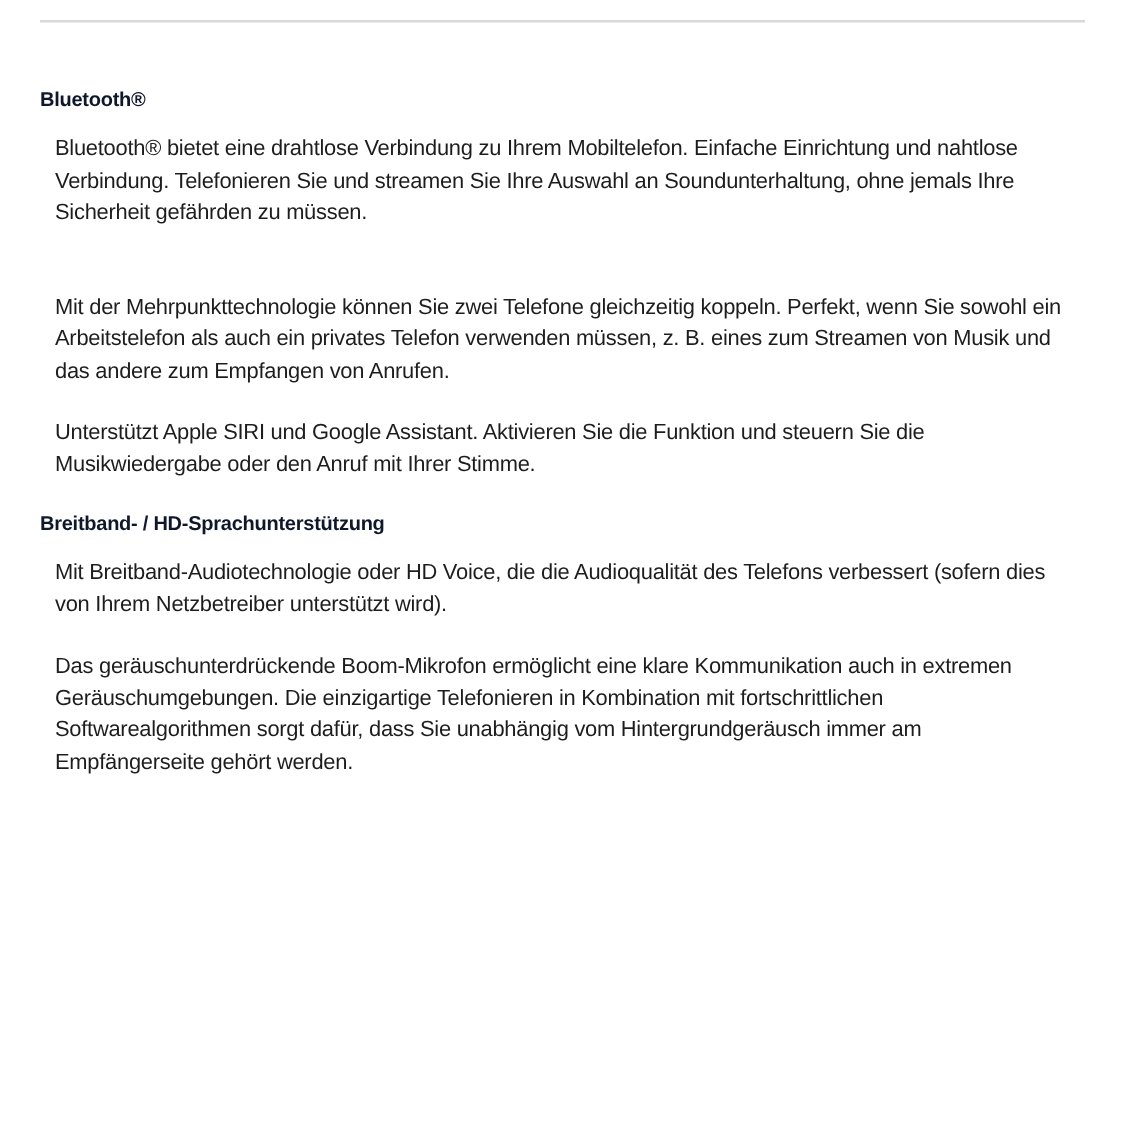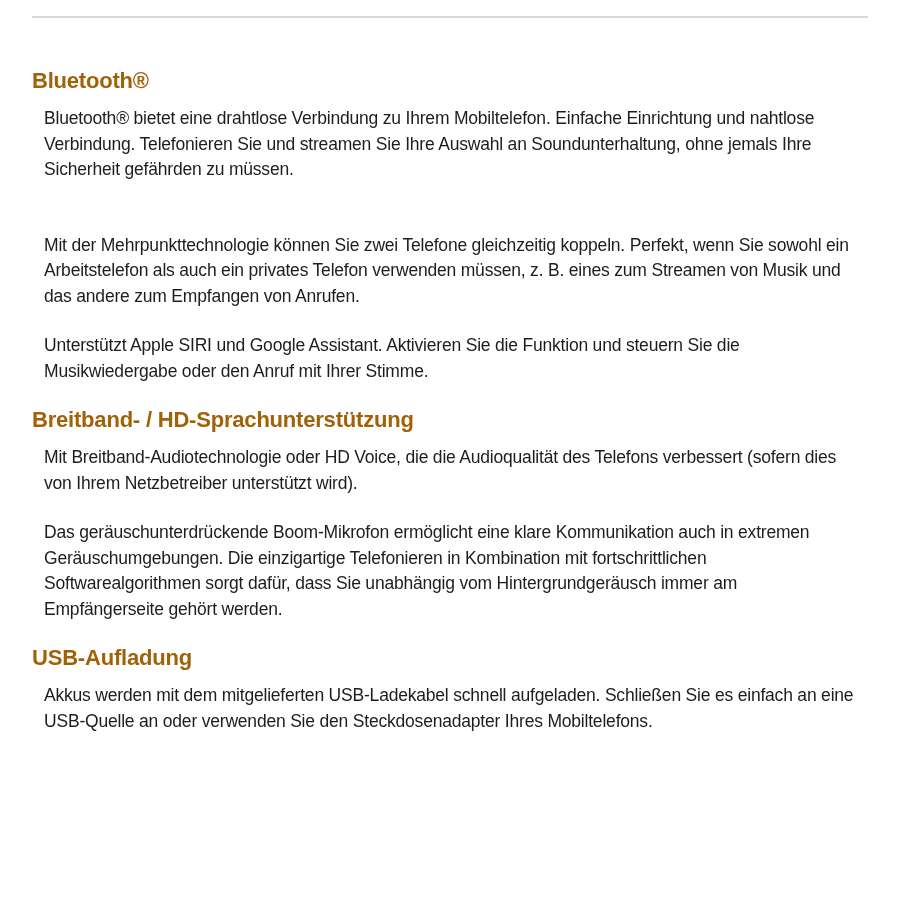--- a/index.html
+++ b/index.html
@@ -24,25 +24,25 @@
     height: 0;
   }
   section.feature-section {
     margin: 0 0 24px 0;
   }
   section.feature-section.first {
     margin-bottom: 50px;
   }
   .section-heading {
     margin: 0 0 13px 0;
-    font-size: 22px;
+    font-size: 16px;
     line-height: 24px;
     font-weight: 700;
     letter-spacing: -0.2px;
-    color: #a16207;
+    color: #0f172a;
   }
   .section-body {
     margin: 12px;
     font-size: 17.5px;
     line-height: 25.5px;
     letter-spacing: -0.2px;
     font-weight: 400;
     color: #1d1d1d;
     white-space: pre;
   }
@@ -78,19 +78,14 @@
 von Ihrem Netzbetreiber unterstützt wird).</p>
   </section>
 
   <section class="feature-section">
     <p class="section-body">Das geräuschunterdrückende Boom-Mikrofon ermöglicht eine klare Kommunikation auch in extremen
 Geräuschumgebungen. Die einzigartige Telefonieren in Kombination mit fortschrittlichen
 Softwarealgorithmen sorgt dafür, dass Sie unabhängig vom Hintergrundgeräusch immer am
 Empfängerseite gehört werden.</p>
   </section>
 
-  <section class="feature-section">
-    <h2 class="section-heading">USB-Aufladung</h2>
-    <p class="section-body">Akkus werden mit dem mitgelieferten USB-Ladekabel schnell aufgeladen. Schließen Sie es einfach an eine
-USB-Quelle an oder verwenden Sie den Steckdosenadapter Ihres Mobiltelefons.</p>
-  </section>
 
 </div>
 
 </body></html>

